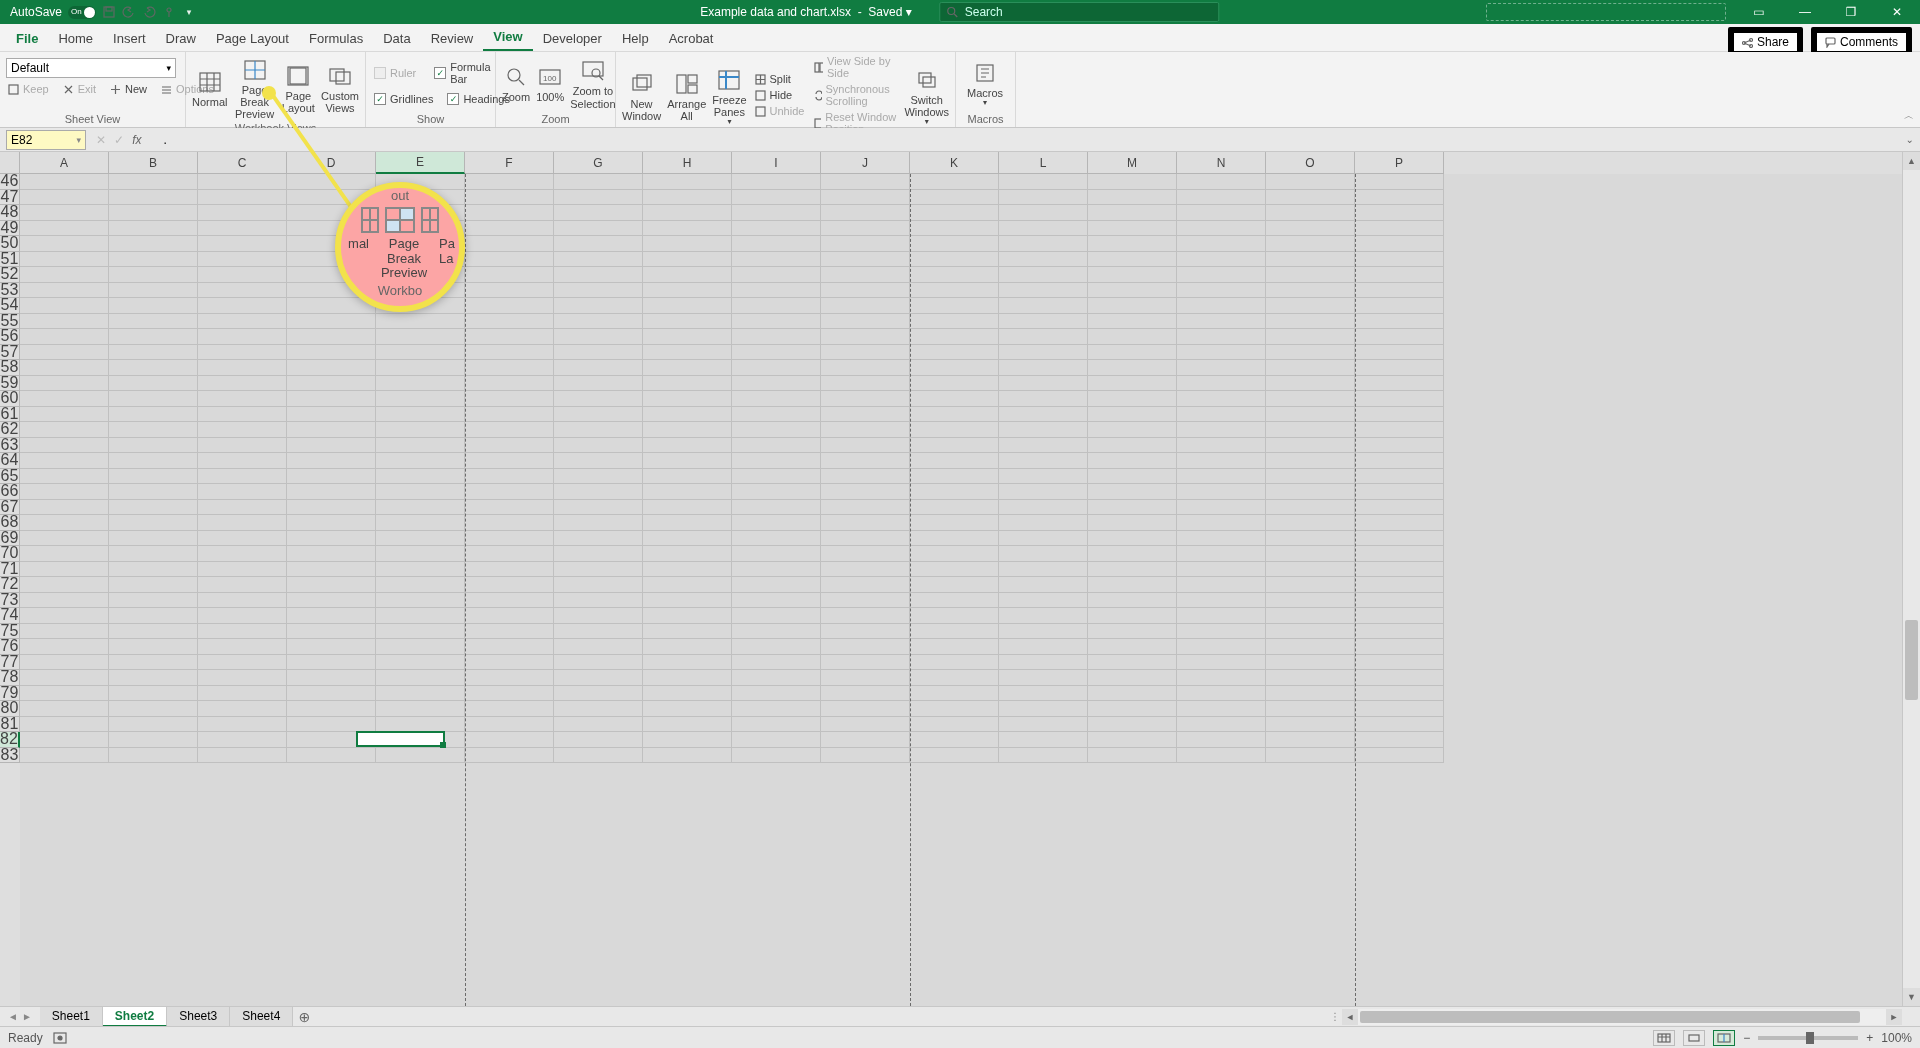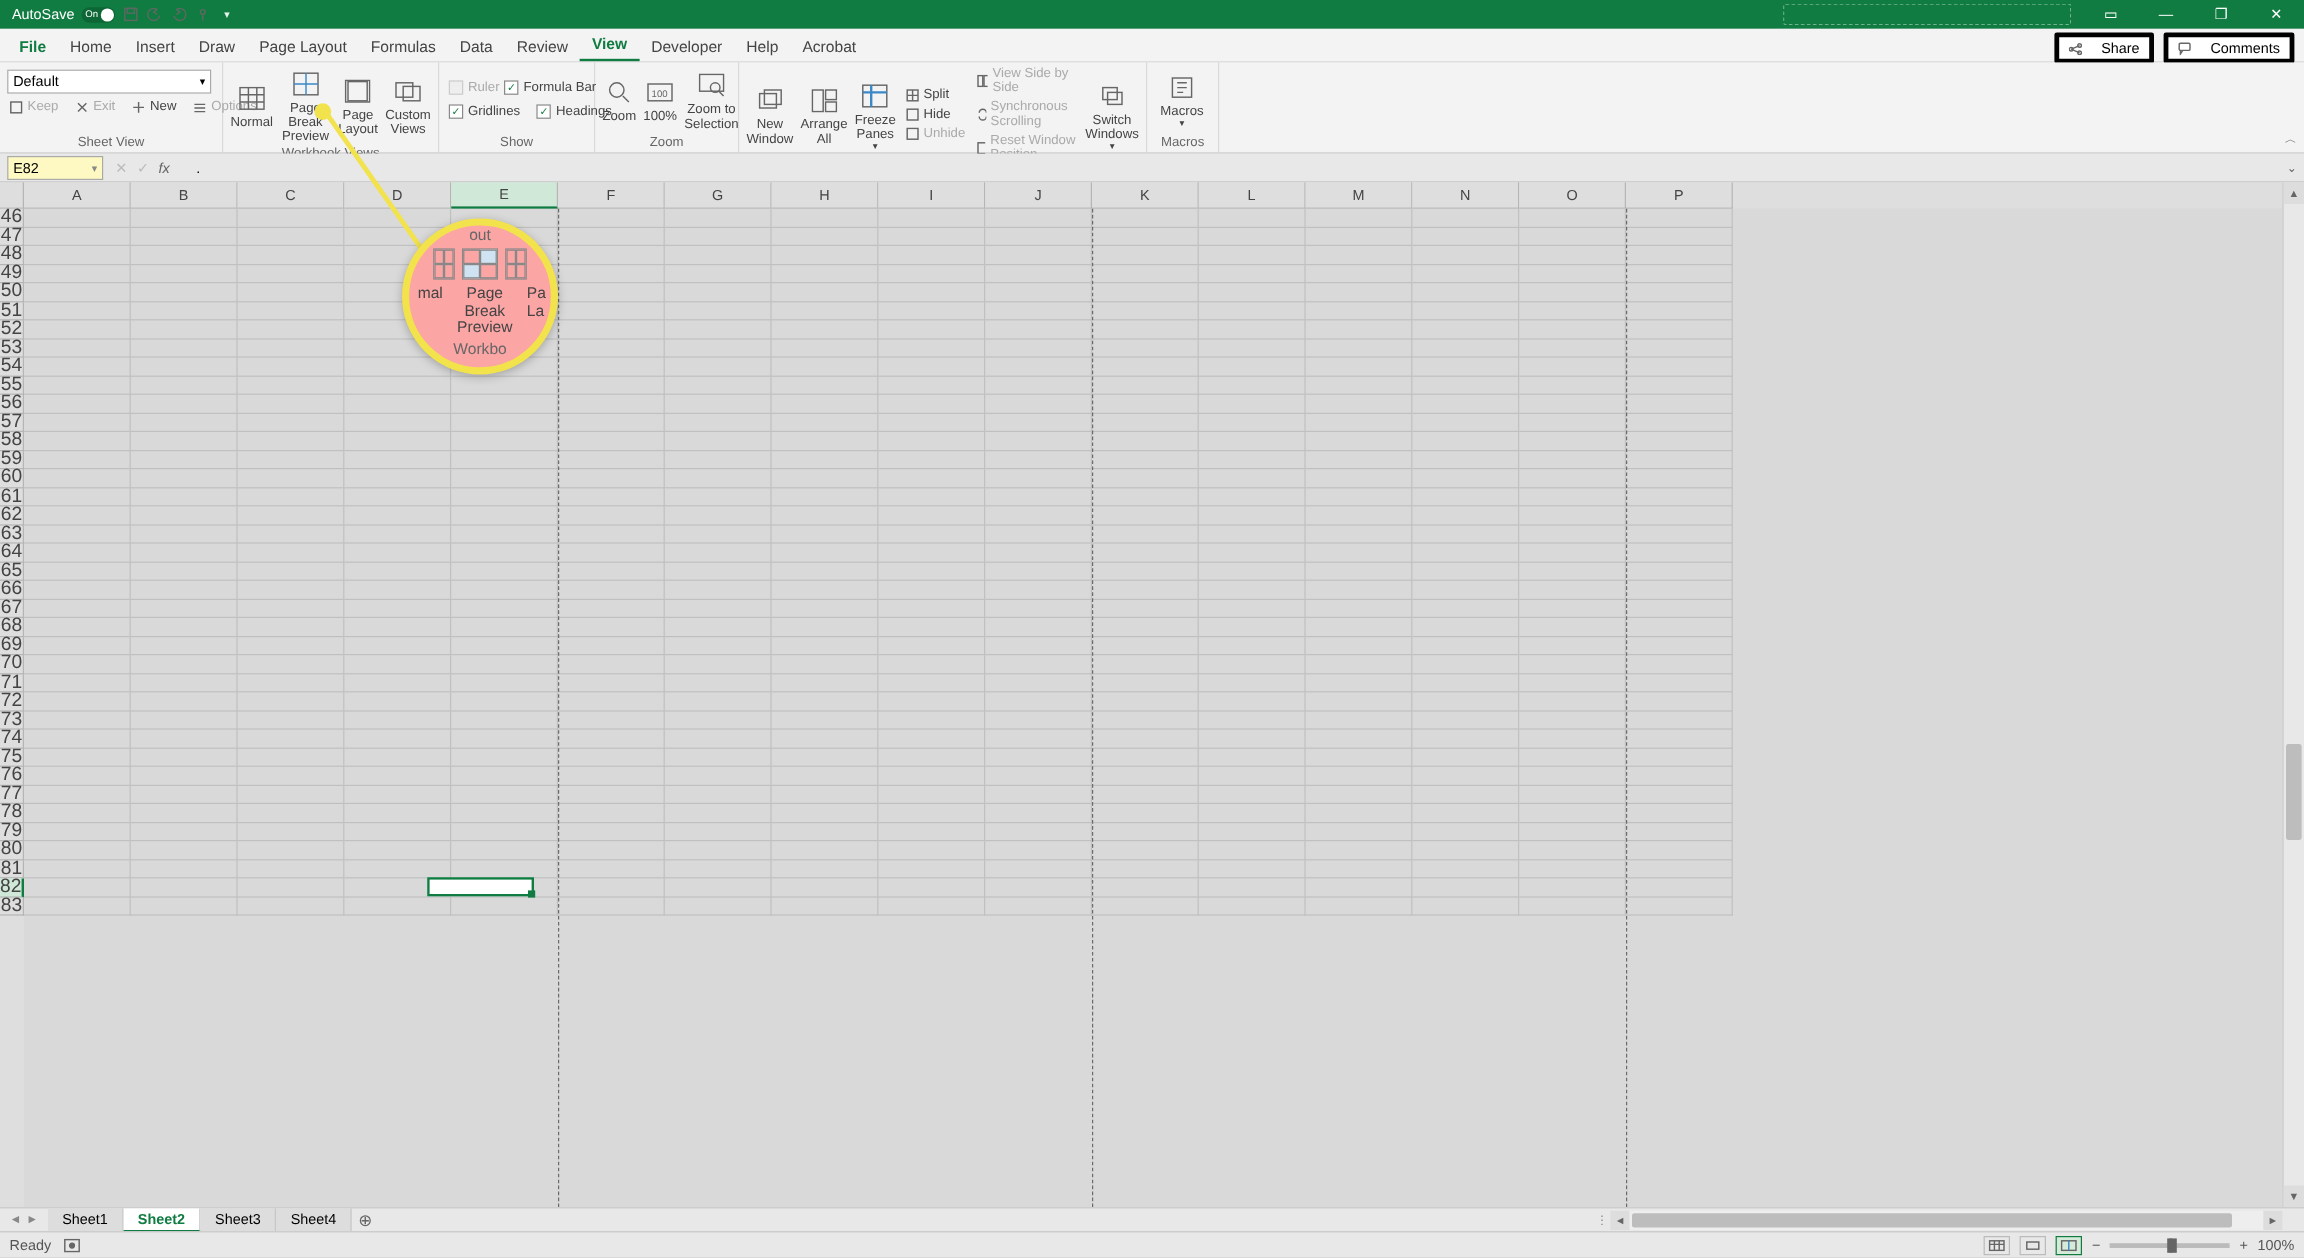--- a/index.html
+++ b/index.html
@@ -17,21 +17,21 @@
 .tb-right { position:absolute; right:0; display:flex; align-items:center; height:24px; }
 .win-btn { width:46px; height:24px; display:flex; align-items:center; justify-content:center; cursor:pointer; }
 .acct-box { width:240px; height:18px; border:1px dashed rgba(255,255,255,.4); border-radius:2px; margin-right:10px; }
 
 
 .tabs-row { height:28px; background:#f3f3f3; display:flex; align-items:flex-end; padding:0 6px; border-bottom:1px solid #d9d9d9; position:relative; }
 .file-tab { color:#107c41; font-weight:600; font-size:13px; padding:5px 10px; cursor:pointer; }
 .tab { font-size:13px; color:#444; padding:5px 10px; cursor:pointer; }
 .tab.active { color:#107c41; border-bottom:2px solid #107c41; font-weight:600; }
 .tabs-right { position:absolute; right:8px; top:3px; display:flex; gap:8px; }
-.share-btn, .comments-btn { border:4px solid #000000; background:#fff; font-size:12px; padding:2px 8px; border-radius:2px; display:flex; align-items:center; gap:16px; cursor:pointer; }
+.share-btn, .comments-btn { border:6px solid #000000; background:#fff; font-size:12px; padding:2px 8px; border-radius:2px; display:flex; align-items:center; gap:4px; cursor:pointer; }
 
 
 .ribbon { height:76px; background:#f3f3f3; border-bottom:1px solid #c7c7c7; display:flex; position:relative; }
 .group { border-right:1px solid #d9d9d9; height:100%; display:flex; flex-direction:column; }
 .group-body { flex:1; display:flex; align-items:center; padding:2px 6px; gap:6px; }
 .group-label { font-size:11px; color:#666; text-align:center; padding-bottom:2px; }
 .bigbtn { display:flex; flex-direction:column; align-items:center; justify-content:flex-start; width:46px; padding-top:4px; cursor:pointer; font-size:11px; color:#444; text-align:center; line-height:1.1; }
 .bigbtn.wide { width:58px; }
 .bigbtn .ico { width:24px; height:24px; margin-bottom:2px; display:flex; align-items:center; justify-content:center; }
 .smallbtn { font-size:11px; color:#444; display:flex; align-items:center; gap:4px; cursor:pointer; padding:1px 2px; }
@@ -140,20 +140,30 @@
         </svg>
       </span>
     <span class="tb-icon">
         <svg width="14" height="14">
           <circle cx="7" cy="5" r="2"></circle>
           <path d="M7 7v5"></path>
         </svg>
       </span>
     <span class="tb-icon" style="font-size:9px;">▾</span>
   </div>
+  <div class="tb-center">
+    <span><span>Example data and chart.xlsx</span> &nbsp;-&nbsp; <span>Saved</span> ▾</span>
+    <div class="search-box">
+      <svg width="12" height="12">
+          <circle cx="5" cy="5" r="3.5"></circle>
+          <path d="M8 8l3 3"></path>
+        </svg>
+      <span>Search</span>
+    </div>
+  </div>
   <div class="tb-right">
     <div class="acct-box"></div>
     <div class="win-btn">
         <span>▭</span>
       </div>
     <div class="win-btn">
         <span>—</span>
       </div>
     <div class="win-btn">
         <span>❐</span>
@@ -273,21 +283,21 @@
           </span>
           <span>Custom Views</span>
         </div>
     </div>
     <div class="group-label">Workbook Views</div>
   </div>
 
   <div class="group" style="width:130px;">
     <div class="group-body">
         <div class="stack" style="gap:6px;">
-      <div style="display:flex;">
+      <div style="display:flex;gap:14px;">
         <span class="smallbtn disabled">
               <span class="chk disabled"></span>
               <span>Ruler</span>
             </span>
         <span class="smallbtn">
               <span class="chk checked"></span>
               <span>Formula Bar</span>
             </span>
       </div>
       <div style="display:flex;gap:10px;">

